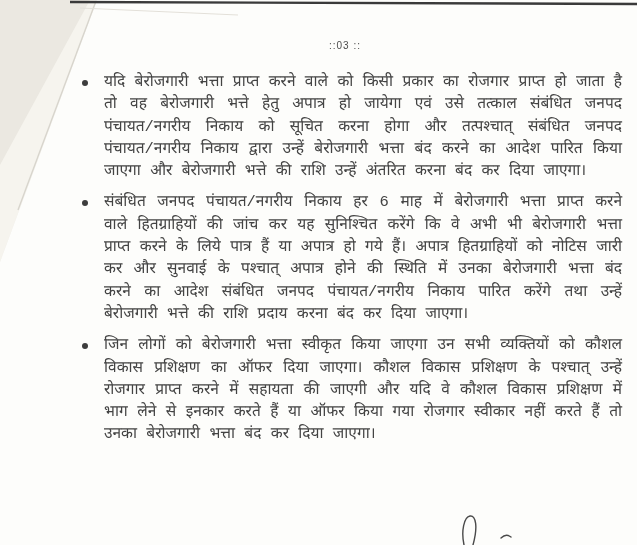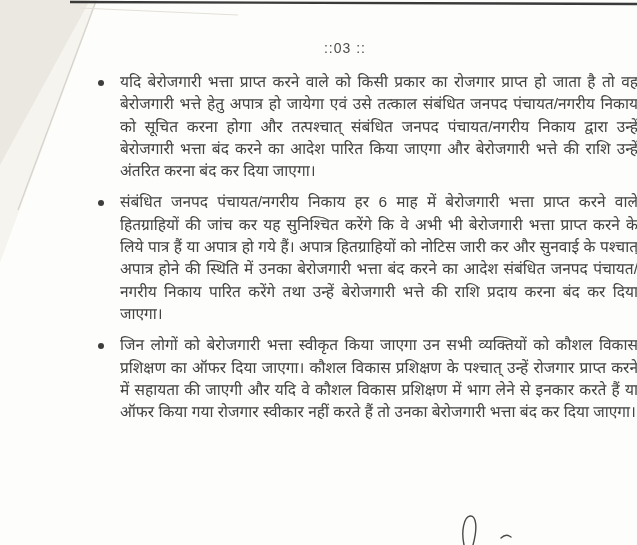--- a/index.html
+++ b/index.html
@@ -20,31 +20,32 @@
     inset: 0;
     z-index: 0;
     pointer-events: none;
   }
   .page-number {
     position: absolute;
     top: 40px;
     left: 345px;
     transform: translateX(-50%);
     z-index: 2;
-    font-size: 14px;
+    font-size: 10px;
     letter-spacing: 1px;
     color: #4c4c4c;
   }
   .content {
     position: absolute;
     top: 71px;
-    left: 98px;
+    left: 82px;
     width: 540px;
     z-index: 2;
     color: #434343;
+    font-family: Liberation Mono, monospace;
   }
   .bullet-item {
     display: flex;
     align-items: flex-start;
     margin-bottom: 9px;
   }
   .bullet-dot {
     flex: 0 0 auto;
     width: 6px;
     height: 6px;

